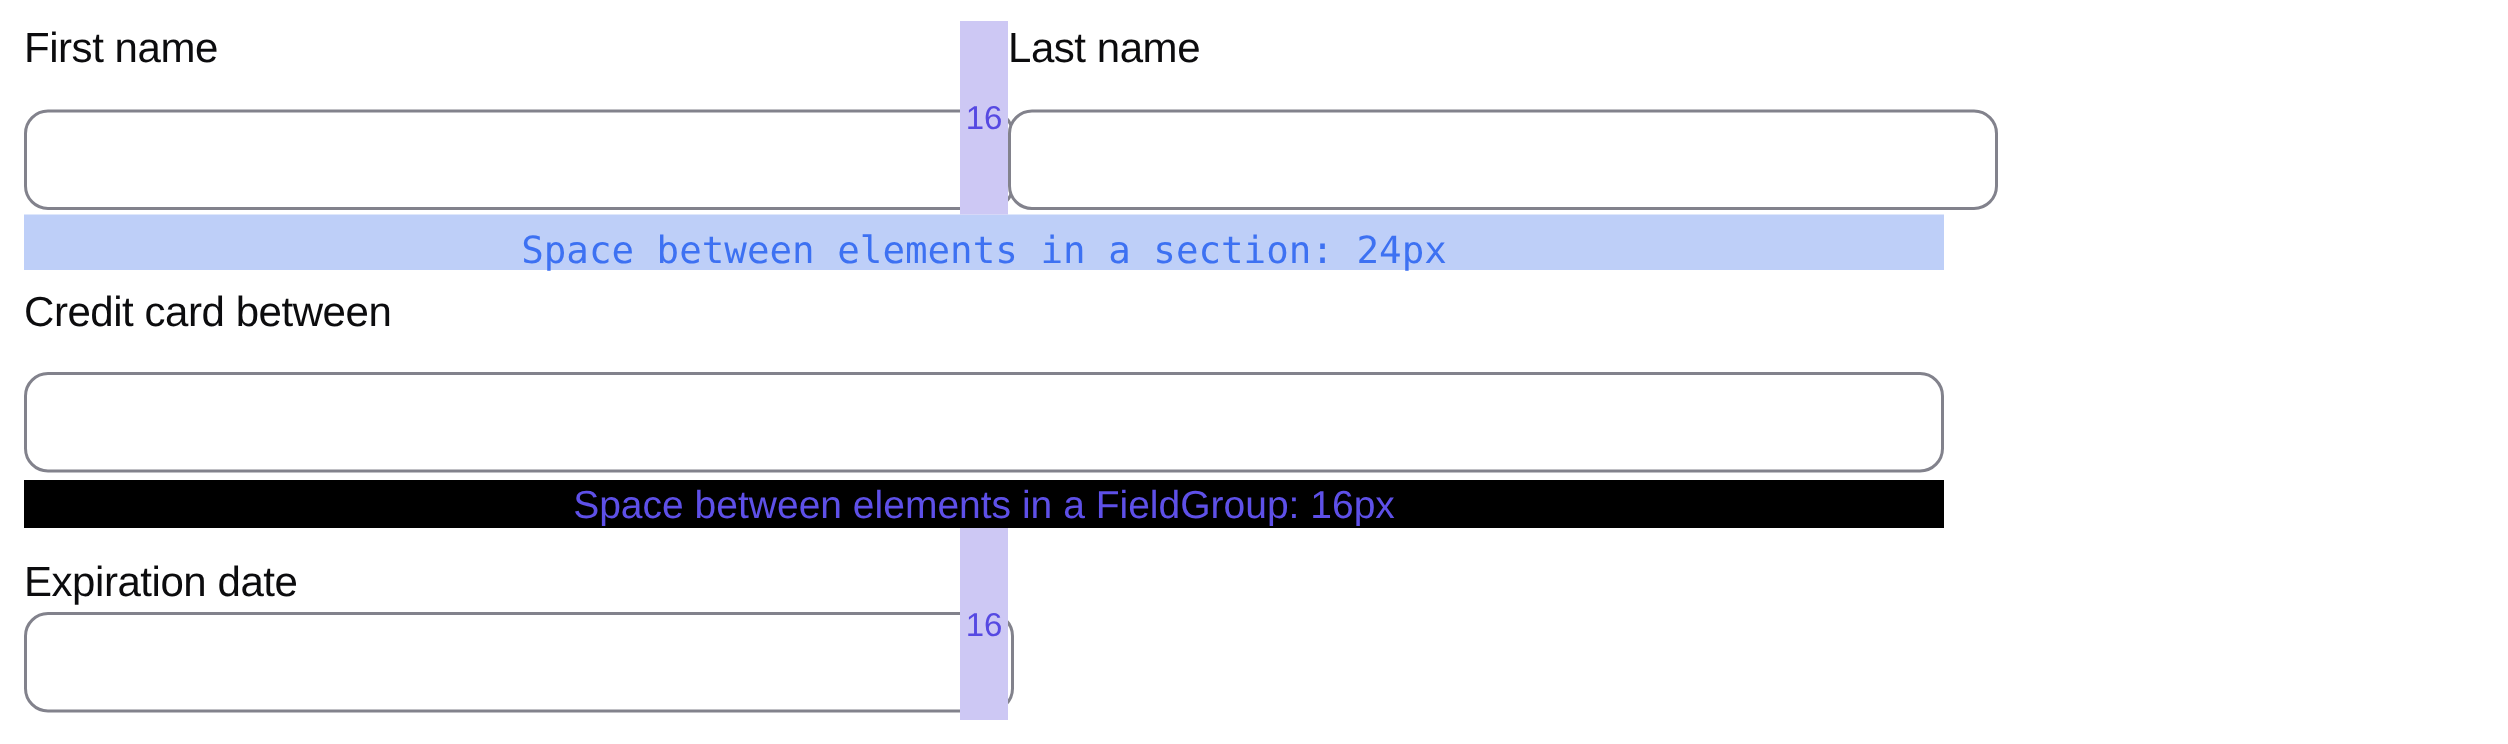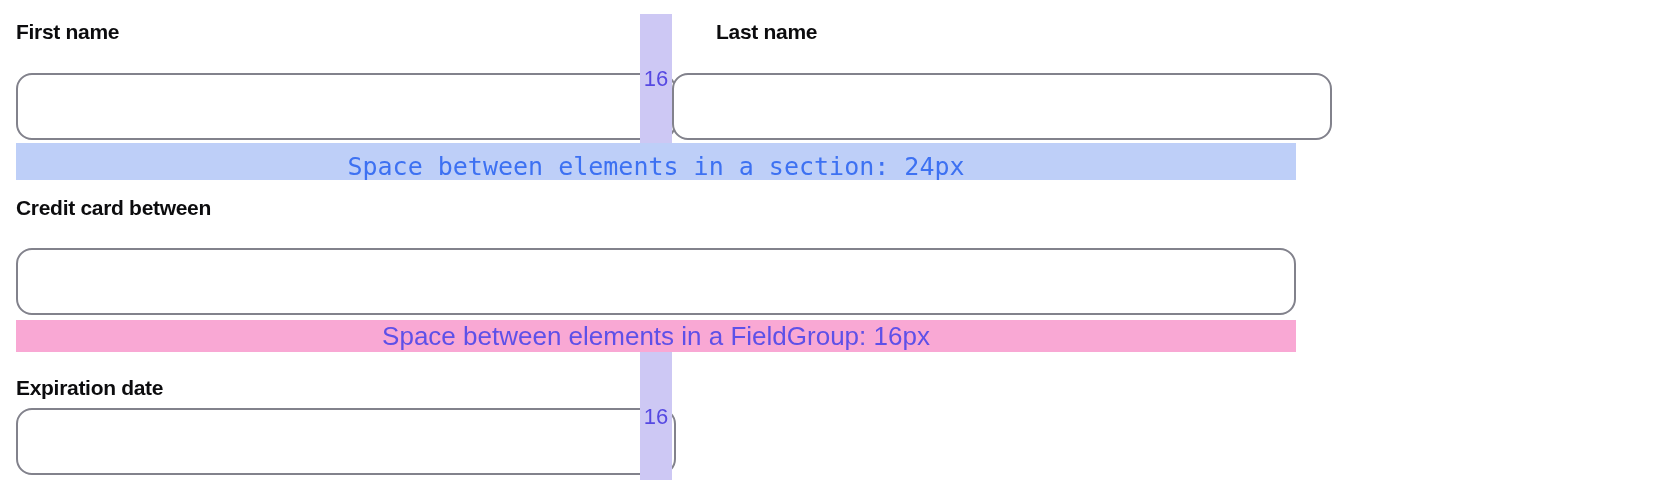--- a/index.html
+++ b/index.html
@@ -14,23 +14,23 @@
   .abs { position: absolute; }
 
   
   .row { position: absolute; left: 16px; width: 1280px; display: flex; }
   .row-1 { top: 14px; height: 129px; }
   .row-3 { top: 352px; height: 128px; }
   .col { position: relative; width: 624px; height: 100%; }
 
   .field-label {
     display: block;
-    font-size: 21px;
+    font-size: 28px;
     line-height: 36px;
-    font-weight: 700;
+    font-weight: 400;
     color: #0c0c0e;
     letter-spacing: -0.3px;
     white-space: nowrap;
   }
   .row-3 .field-label { margin-top: 18px; }
 
   .text-input {
     position: absolute;
     left: 0;
     width: 620px;
@@ -101,35 +101,35 @@
 
   <div class="row row-1">
     <div class="col">
       <span class="field-label" style="color: rgb(12, 12, 14);">First name</span>
       <input class="text-input" type="text" aria-label="First name" style="border-color: rgb(130, 130, 140);">
     </div>
     <div class="gap-bar" style="background-color: rgb(205, 200, 244);">
       <span class="gap-value" style="color: rgb(86, 73, 226);">16</span>
     </div>
     <div class="col">
-      <span class="field-label" style="color: rgb(12, 12, 14); padding-left: 44px;">Last name</span>
+      <span class="field-label" style="color: rgb(12, 12, 14);">Last name</span>
       <input class="text-input" type="text" aria-label="Last name" style="border-color: rgb(130, 130, 140);">
     </div>
   </div>
 
   <div class="band band-section" style="background-color: rgb(190, 207, 248);">
     <span style="color: rgb(61, 113, 242);">Space between elements in a section: 24px</span>
   </div>
 
   <span class="field-label abs label2" style="color: rgb(12, 12, 14);">Credit card between</span>
   <div class="input2-wrap">
     <input class="text-input full" type="text" aria-label="Credit card number" style="border-color: rgb(130, 130, 140);">
   </div>
 
-  <div class="band band-fieldgroup" style="background-color: #f9a8d4;">
+  <div class="band band-fieldgroup" style="background-color: #000000;">
     <span style="color: rgb(94, 80, 232);">Space between elements in a FieldGroup: 16px</span>
   </div>
 
   <div class="row row-3">
     <div class="col">
       <span class="field-label" style="color: rgb(12, 12, 14);">Expiration date</span>
       <input class="text-input" type="text" aria-label="Expiration date" style="border-color: rgb(130, 130, 140);">
     </div>
     <div class="gap-bar" style="background-color: rgb(205, 200, 244);">
       <span class="gap-value" style="color: rgb(86, 73, 226);">16</span>

